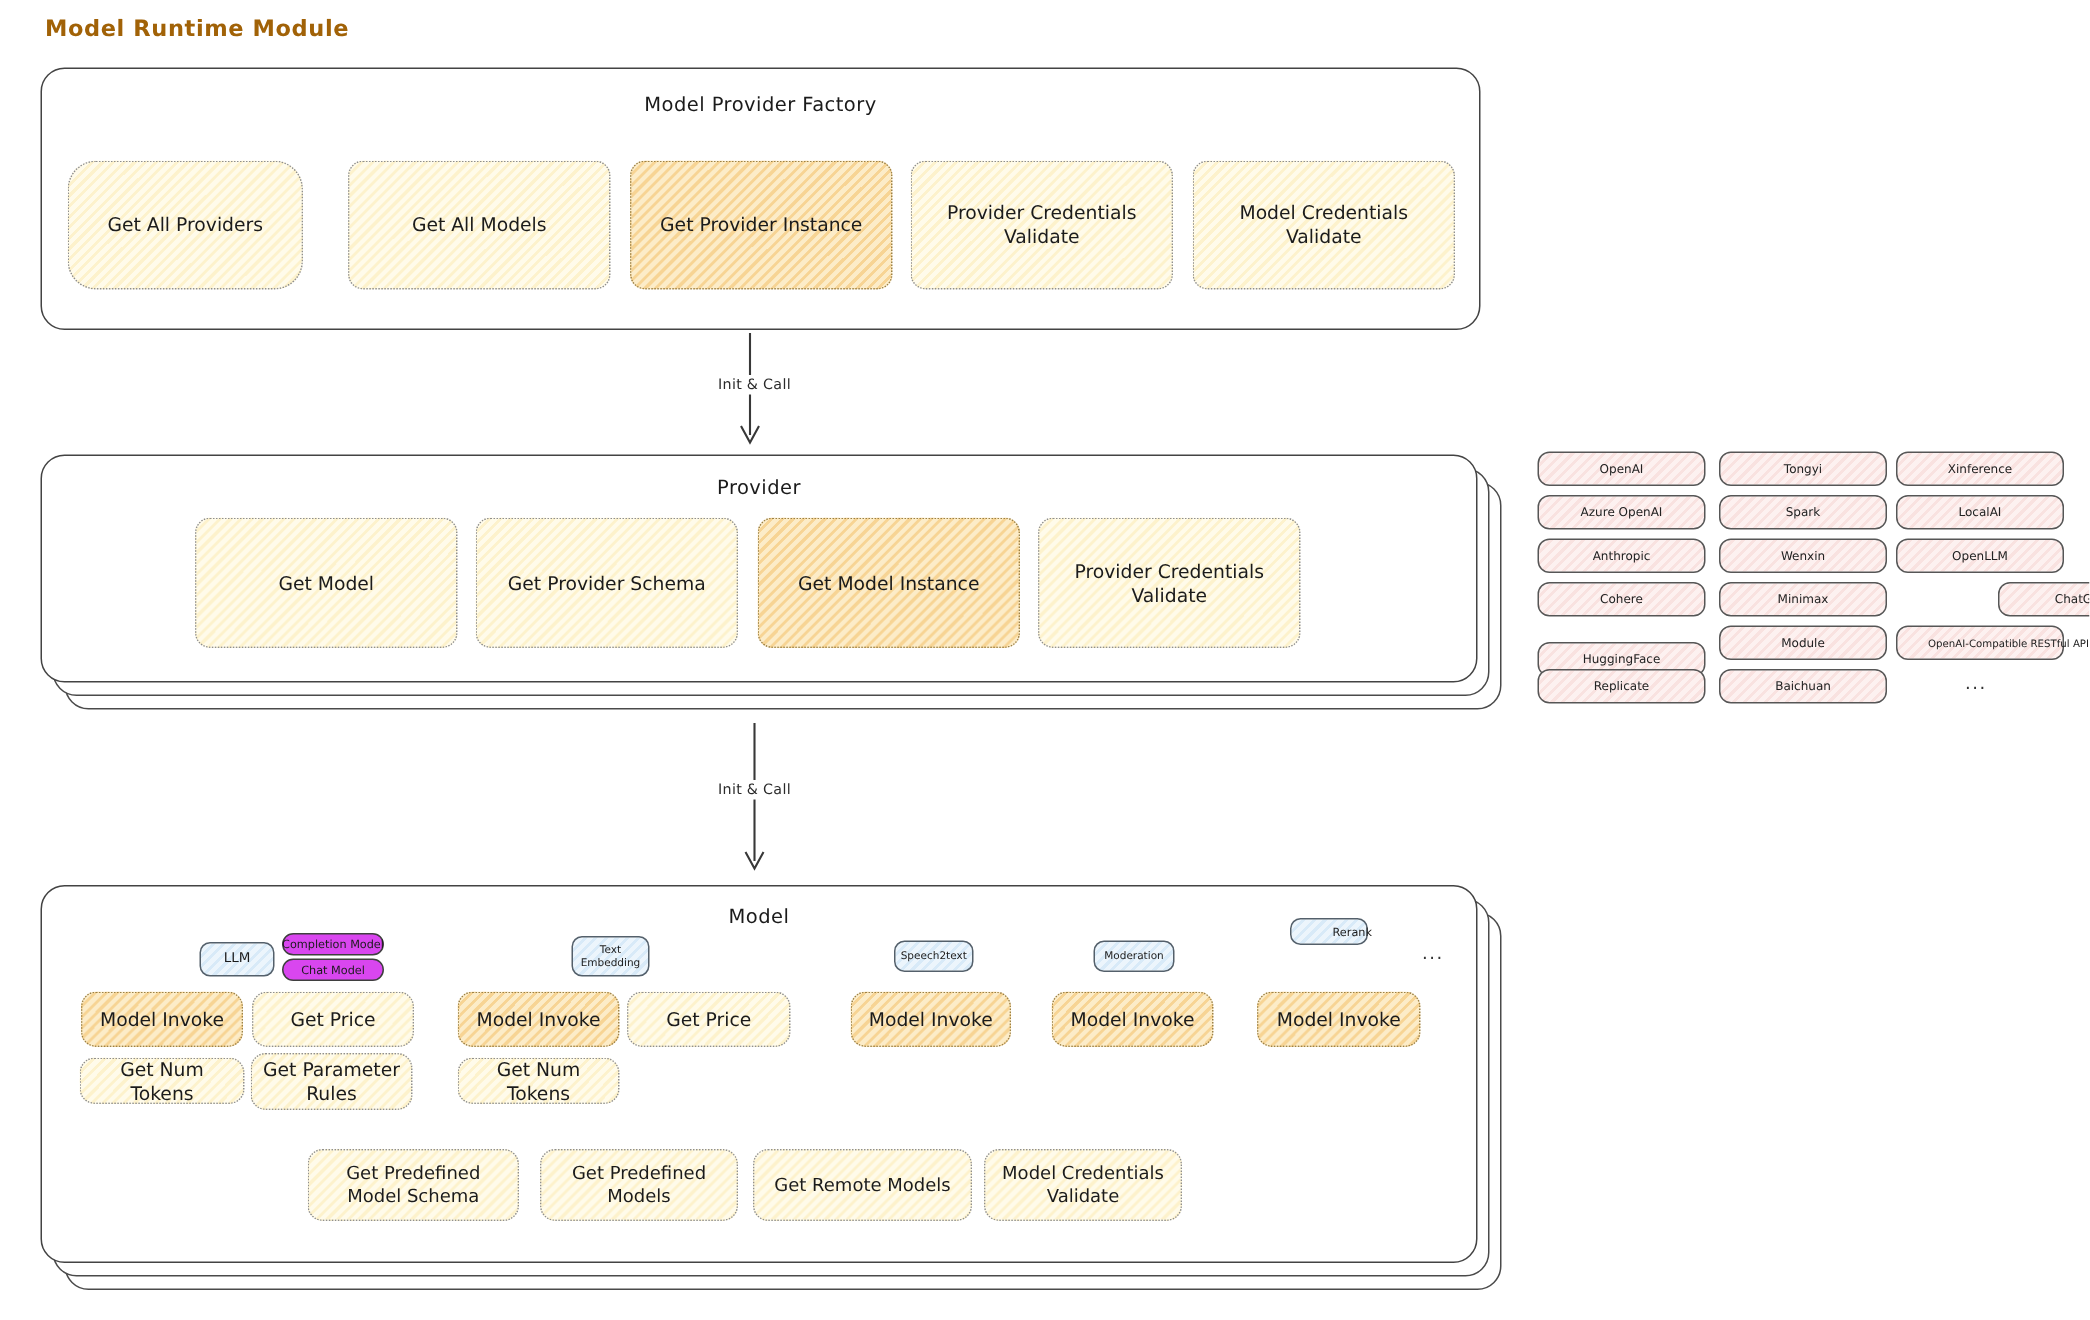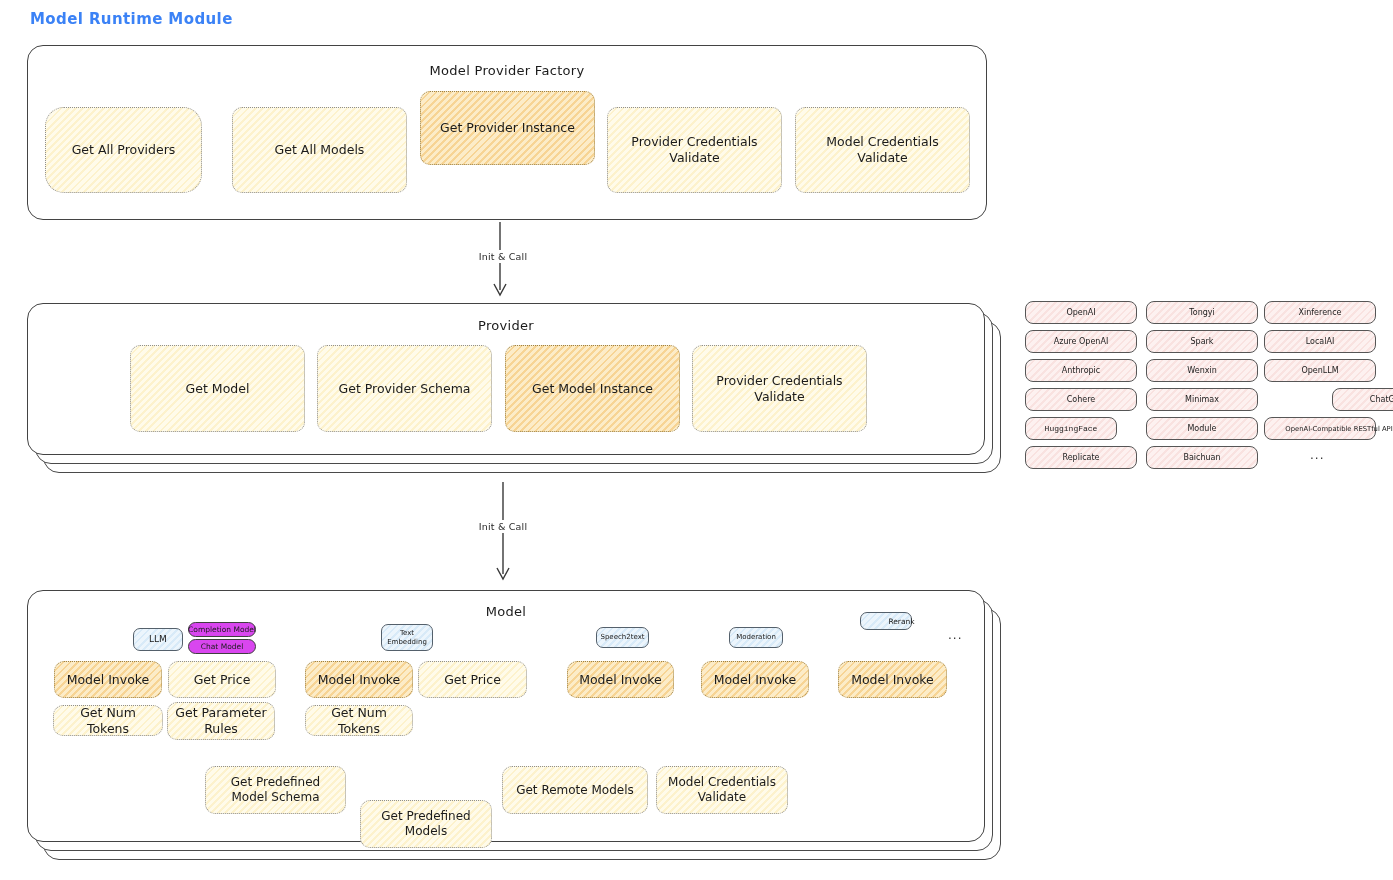--- a/index.html
+++ b/index.html
@@ -1,21 +1,21 @@
 <!DOCTYPE html>
 <html><head>
 <meta charset="utf-8">
 <style>
   html,body{margin:0;padding:0;background:#ffffff;}
   .canvas{
     position:relative;width:1393px;height:880px;background:#fff;
     font-family:"DejaVu Sans",sans-serif;color:#1b1b1b;overflow:hidden;
   }
   .abs{position:absolute;box-sizing:border-box;}
-  .main-title{font-size:15px;font-weight:600;letter-spacing:.4px;color:#3b82f6;}
+  .main-title{font-size:15px;font-weight:600;letter-spacing:.4px;color:#a16207;}
   .box{
     border:1.5px solid #434343;border-radius:16px;background:#fff;
   }
   .stack-layer{
     border:1.4px solid #4a4a4a;border-radius:16px;background:#fff;
   }
   .sect-title{font-size:13px;text-align:center;color:#1b1b1b;letter-spacing:.3px;}
   .btn{
     display:flex;align-items:center;justify-content:center;text-align:center;
     border:1.5px dotted #8f8f8f;border-radius:10px;
@@ -57,21 +57,21 @@
 
 <div class="canvas">
 
   <div class="abs main-title" style="left:30px;top:10px;">Model Runtime Module</div>
 
   <div class="abs box" style="left:27px;top:45px;width:960px;height:175px;"></div>
   <div class="abs sect-title" style="left:27px;top:63px;width:960px;">Model Provider Factory</div>
 
   <div class="abs btn" style="left:45px;top:107px;width:157px;height:86px;border-radius:19px;">Get All Providers</div>
   <div class="abs btn" style="left:232px;top:107px;width:175px;height:86px;">Get All Models</div>
-  <div class="abs btn hl" style="left:420px;top:91px;width:175px;height:74px;">Get Provider Instance</div>
+  <div class="abs btn hl" style="left:420px;top:107px;width:175px;height:86px;">Get Provider Instance</div>
   <div class="abs btn" style="left:607px;top:107px;width:175px;height:86px;">Provider Credentials Validate</div>
   <div class="abs btn" style="left:795px;top:107px;width:175px;height:86px;">Model Credentials Validate</div>
 
   <svg class="abs arrow" style="left:488px;top:222px;" width="24" height="76">
     <line x1="12" y1="0" x2="12" y2="68"></line>
     <polyline points="6,62 12,73 18,62"></polyline>
   </svg>
   <div class="abs arrow-label" style="left:458px;top:250px;width:90px;">Init &amp; Call</div>
 
   <div class="abs stack-layer" style="left:43px;top:321px;width:958px;height:152px;"></div>
@@ -81,21 +81,21 @@
 
   <div class="abs btn" style="left:130px;top:345px;width:175px;height:87px;">Get Model</div>
   <div class="abs btn" style="left:317px;top:345px;width:175px;height:87px;">Get Provider Schema</div>
   <div class="abs btn hl" style="left:505px;top:345px;width:175px;height:87px;">Get Model Instance</div>
   <div class="abs btn" style="left:692px;top:345px;width:175px;height:87px;">Provider Credentials Validate</div>
 
   <div class="abs pill" style="left:1025px;top:301px;width:112px;height:23px;">OpenAI</div>
   <div class="abs pill" style="left:1025px;top:330px;width:112px;height:23px;">Azure OpenAI</div>
   <div class="abs pill" style="left:1025px;top:359px;width:112px;height:23px;">Anthropic</div>
   <div class="abs pill" style="left:1025px;top:388px;width:112px;height:23px;">Cohere</div>
-  <div class="abs pill" style="left:1025px;top:417px;width:92px;height:23px;font-family:Liberation Mono, monospace;">HuggingFace</div>
+  <div class="abs pill" style="left:1025px;top:428px;width:112px;height:23px;">HuggingFace</div>
   <div class="abs pill" style="left:1025px;top:446px;width:112px;height:23px;">Replicate</div>
 
   <div class="abs pill" style="left:1146px;top:301px;width:112px;height:23px;">Tongyi</div>
   <div class="abs pill" style="left:1146px;top:330px;width:112px;height:23px;">Spark</div>
   <div class="abs pill" style="left:1146px;top:359px;width:112px;height:23px;">Wenxin</div>
   <div class="abs pill" style="left:1146px;top:388px;width:112px;height:23px;">Minimax</div>
   <div class="abs pill" style="left:1146px;top:417px;width:112px;height:23px;">Module</div>
   <div class="abs pill" style="left:1146px;top:446px;width:112px;height:23px;">Baichuan</div>
 
   <div class="abs pill" style="left:1264px;top:301px;width:112px;height:23px;">Xinference</div>
@@ -134,17 +134,17 @@
   <div class="abs btn" style="left:418px;top:661px;width:109px;height:37px;">Get Price</div>
   <div class="abs btn" style="left:305px;top:705px;width:108px;height:31px;">Get Num Tokens</div>
 
   <div class="abs btn hl" style="left:567px;top:661px;width:107px;height:37px;">Model Invoke</div>
 
   <div class="abs btn hl" style="left:701px;top:661px;width:108px;height:37px;">Model Invoke</div>
 
   <div class="abs btn hl" style="left:838px;top:661px;width:109px;height:37px;">Model Invoke</div>
 
   <div class="abs btn small" style="left:205px;top:766px;width:141px;height:48px;">Get Predefined Model Schema</div>
-  <div class="abs btn small" style="left:360px;top:766px;width:132px;height:48px;margin-top:34px;">Get Predefined Models</div>
+  <div class="abs btn small" style="left:360px;top:766px;width:132px;height:48px;">Get Predefined Models</div>
   <div class="abs btn small" style="left:502px;top:766px;width:146px;height:48px;">Get Remote Models</div>
   <div class="abs btn small" style="left:656px;top:766px;width:132px;height:48px;">Model Credentials Validate</div>
 
 </div>
 
 </body></html>

